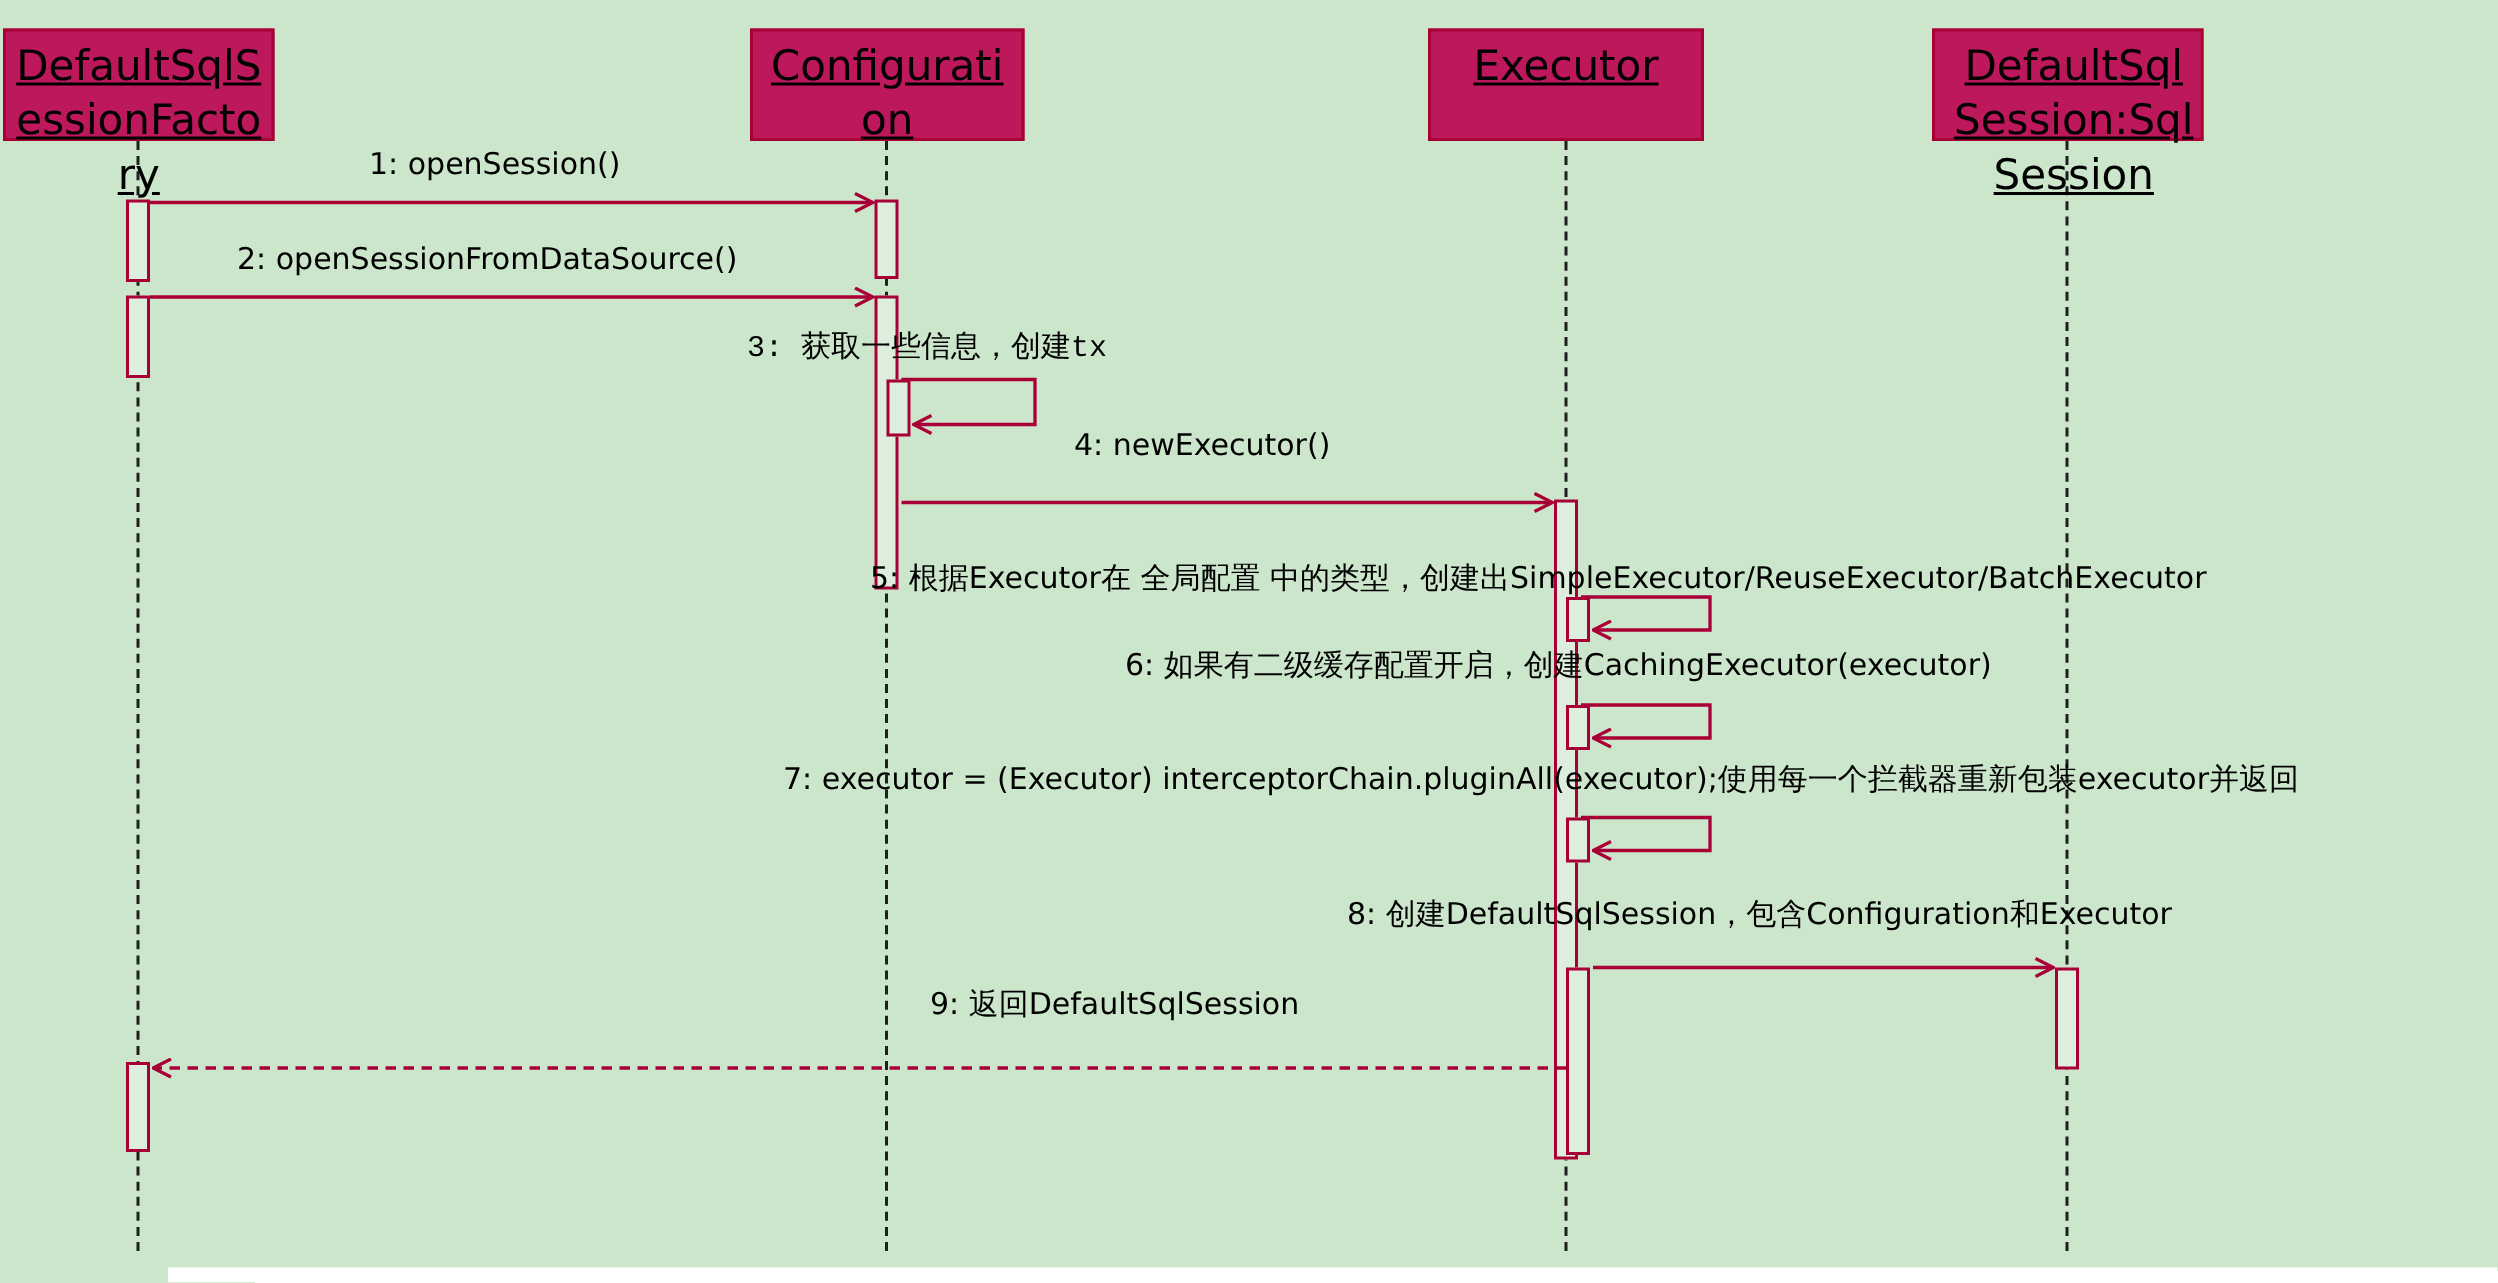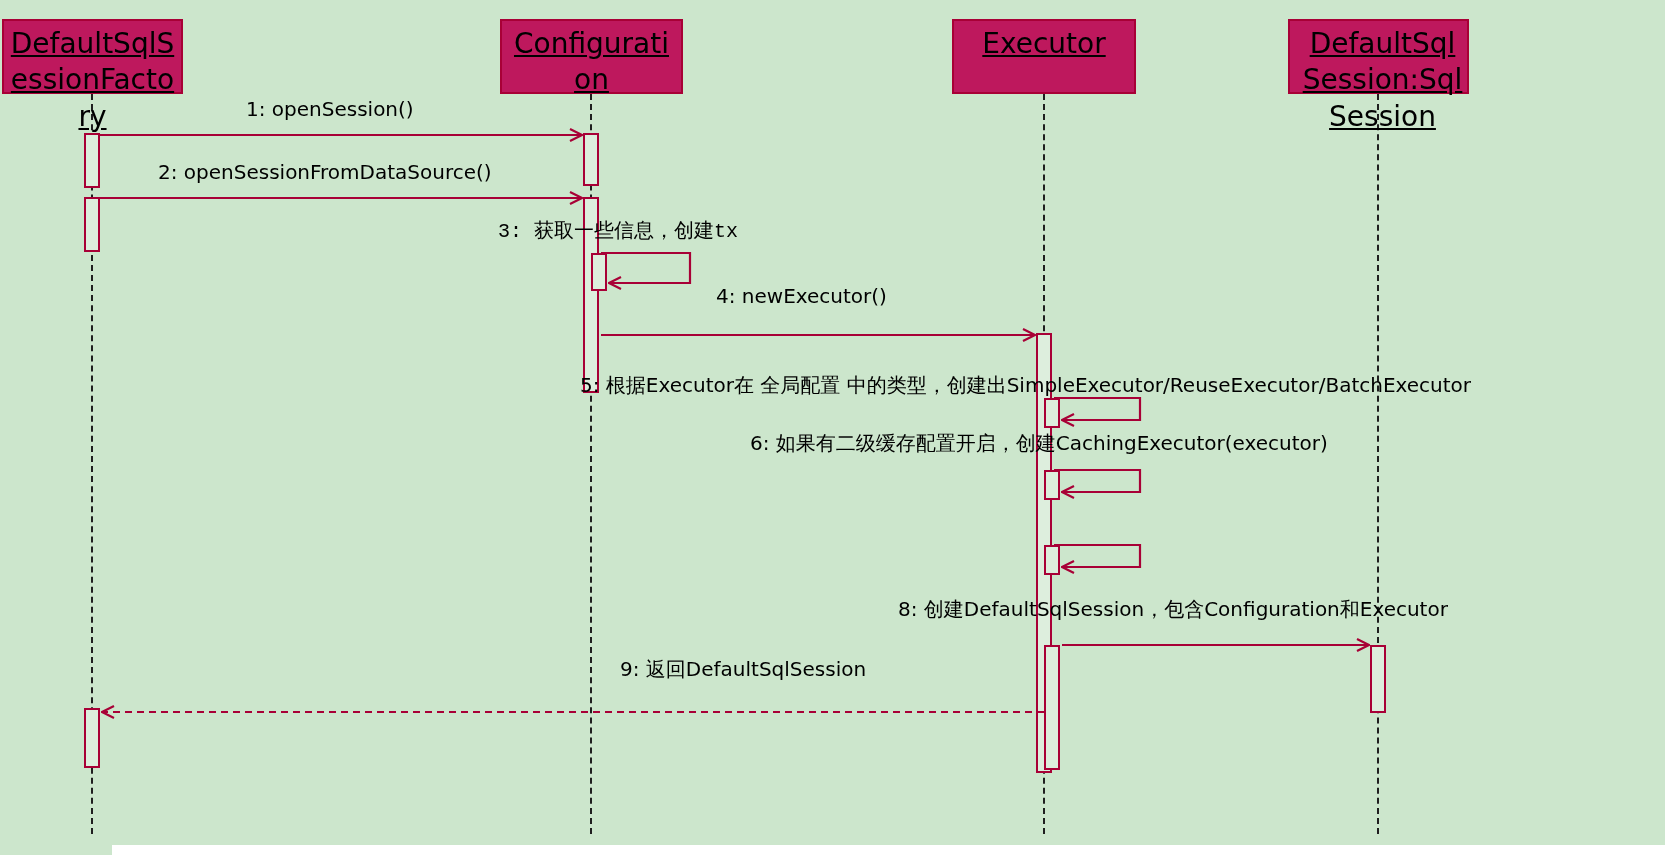--- a/index.html
+++ b/index.html
@@ -82,18 +82,19 @@
     <path d="M1062,645 H1368" stroke="#A80036" stroke-width="2.2" fill="none" marker-end="url(#arrowV)"></path>
     <path d="M1044,712 H103" stroke="#A80036" stroke-width="2.2" fill="none" stroke-dasharray="7,5" marker-end="url(#arrowV)"></path>
   </svg>
 
   <div class="msg-label" style="left:246px; top:97px;">1: openSession()</div>
   <div class="msg-label" style="left:158px; top:160px;">2: openSessionFromDataSource()</div>
   <div class="msg-label" style="left:498px; top:217px;font-family:Liberation Mono, monospace;">3: 获取一些信息，创建tx</div>
   <div class="msg-label" style="left:716px; top:284px;">4: newExecutor()</div>
   <div class="msg-label" style="left:580px; top:356px;margin-top:16px;">5: 根据Executor在 全局配置 中的类型，创建出SimpleExecutor/ReuseExecutor/BatchExecutor</div>
   <div class="msg-label" style="left:750px; top:430px;">6: 如果有二级缓存配置开启，创建CachingExecutor(executor)</div>
+  <div class="msg-label" style="left:522px; top:506px;">7: executor = (Executor) interceptorChain.pluginAll(executor);使用每一个拦截器重新包装executor并返回</div>
   <div class="msg-label" style="left:898px; top:596px;">8: 创建DefaultSqlSession，包含Configuration和Executor</div>
   <div class="msg-label" style="left:588px; top:656px;margin-left:32px;">9: 返回DefaultSqlSession</div>
 
   <div class="bottom-strip" style="left:112px; top:845px; width:1553px; height:10px;"></div>
 
 </div>
 
 </body></html>

